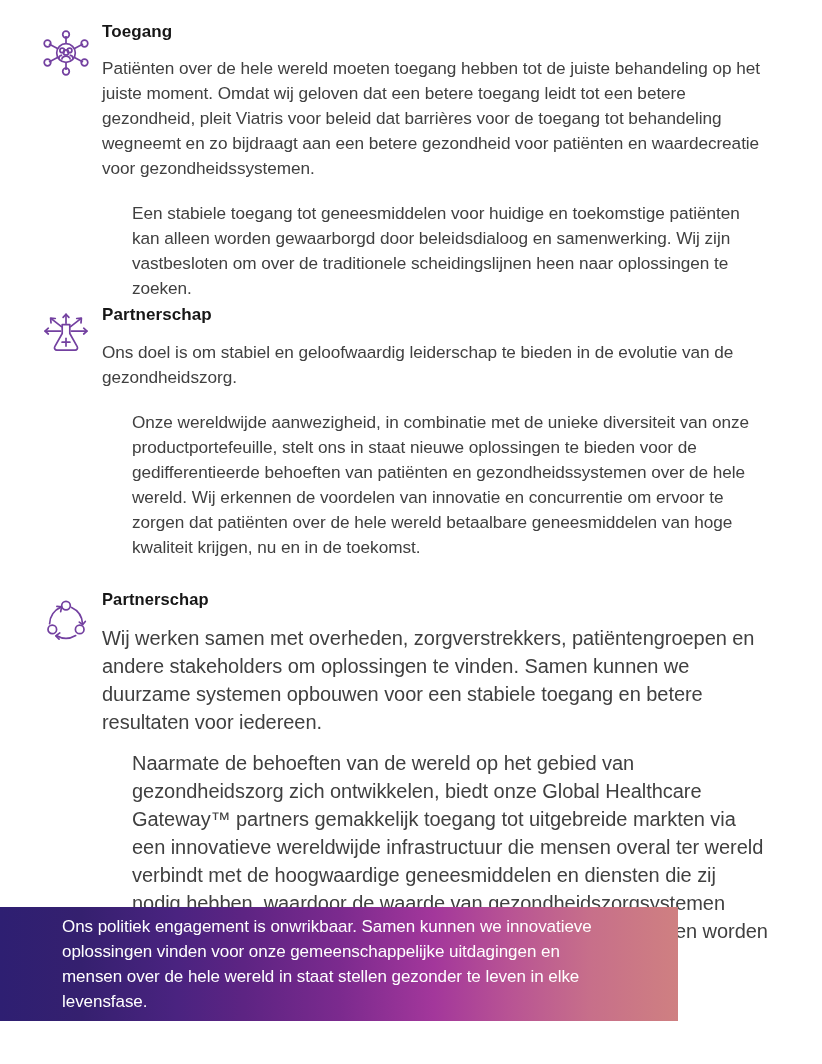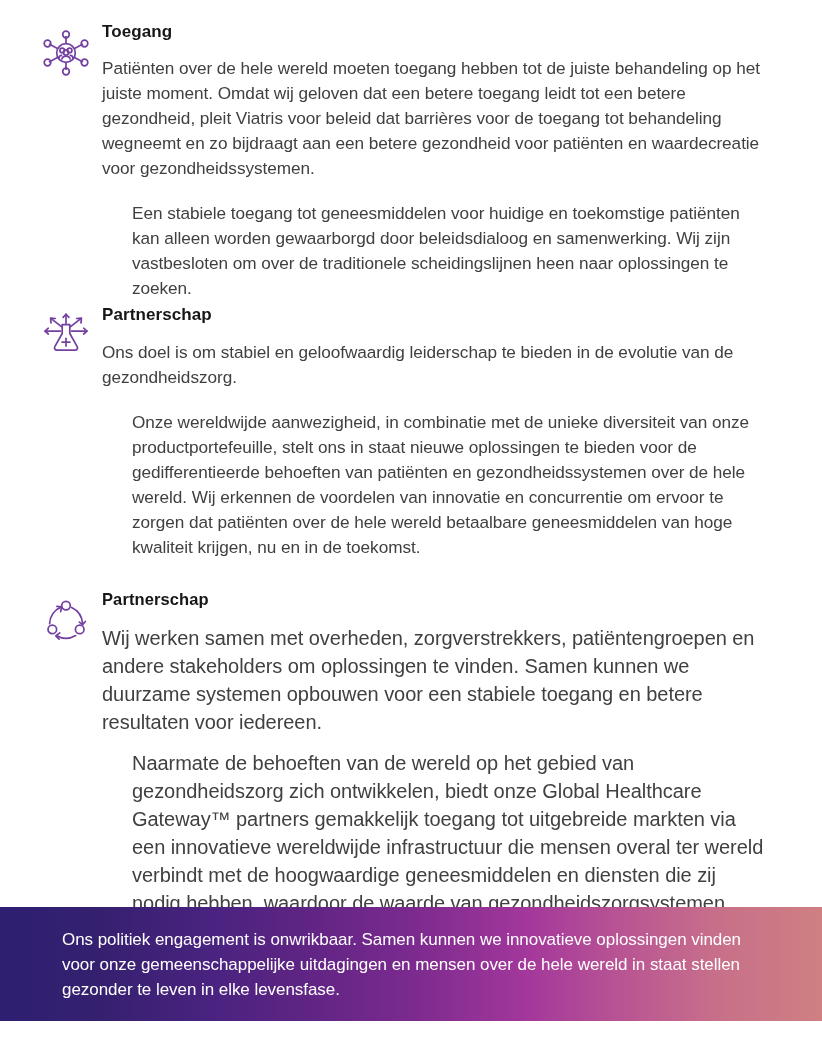--- a/index.html
+++ b/index.html
@@ -84,21 +84,21 @@
     margin-bottom: 13px;
   }
 
   .spacer-access { height: 4px; }
   .spacer-leader { height: 30px; }
 
   .banner {
     position: absolute;
     left: 0;
     top: 907px;
-    width: 822px;
+    width: 678px;
     height: 114px;
     background: linear-gradient(90deg,
         #2e1f72 0%,
         #35206f 12%,
         #4a2380 26%,
         #5d2483 36%,
         #7b2a8e 50%,
         #a3379b 64%,
         #b85394 75%,
         #c76f8a 87%,

